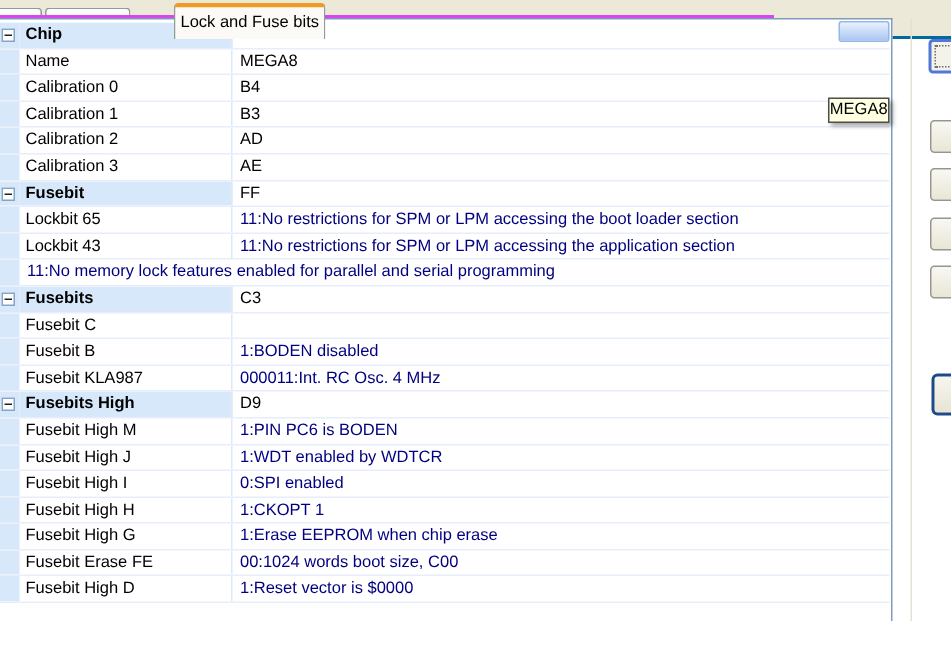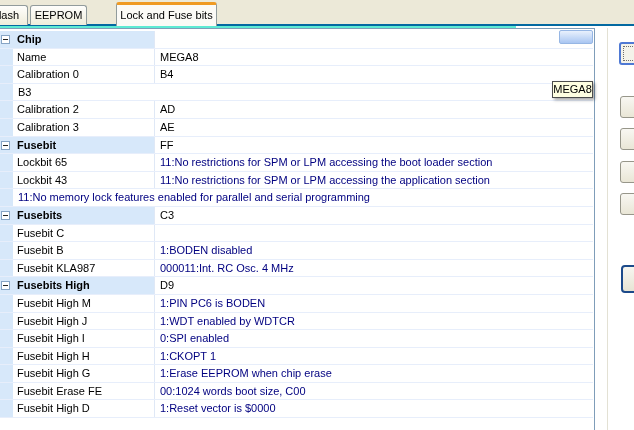--- a/index.html
+++ b/index.html
@@ -12,21 +12,21 @@
   .tab{position:absolute;box-sizing:border-box;text-align:center;cursor:default;
        border:1px solid #919b9c;border-bottom:none;border-radius:3px 3px 0 0;
        background:linear-gradient(#fefefc,#efecda);line-height:18px;}
   .tab.inactive{top:5px;height:20px;}
   .tab.t1{left:-10px;width:38px;}
   .tab.t2{left:30px;width:57px;}
   .tab.active{top:2px;height:24px;left:89px;width:101px;z-index:3;
               background:#fbfaf6;border-top:3px solid #ef9a23;line-height:20px;margin-left:27px;}
 
   
-  .page{position:absolute;left:0;top:26px;width:516px;height:404px;background:#5eead4;}
+  .page{position:absolute;left:0;top:10px;width:516px;height:404px;background:#d946ef;}
   .panel-line{position:absolute;left:607px;top:2px;width:1px;height:402px;background:#e3e1d4;}
 
   
   .grid{position:absolute;left:0;top:2px;width:595px;height:402px;background:#fff;
         border-top:1px solid #7f9db9;border-right:1px solid #7f9db9;box-sizing:border-box;}
   .grid-rows{position:absolute;left:0;top:2px;right:1px;}
   .grow{display:flex;height:17.6px;box-sizing:border-box;border-bottom:1px solid #e7eefb;
         overflow:hidden;align-items:stretch;}
   .mcell{width:13px;flex:0 0 13px;background:#d7e8fa;position:relative;}
   .lcell{width:142px;flex:0 0 142px;box-sizing:border-box;padding-left:4px;
@@ -96,20 +96,21 @@
             <div class="lcell">Name</div>
             <div class="vcell">MEGA8</div>
           </div>
           <div class="grow item">
             <div class="mcell"></div>
             <div class="lcell">Calibration 0</div>
             <div class="vcell">B4</div>
           </div>
           <div class="grow item">
             <div class="mcell"></div>
+            <div class="lcell">Calibration 1</div>
             <div class="vcell">B3</div>
           </div>
           <div class="grow item">
             <div class="mcell"></div>
             <div class="lcell">Calibration 2</div>
             <div class="vcell">AD</div>
           </div>
           <div class="grow item">
             <div class="mcell"></div>
             <div class="lcell">Calibration 3</div>

